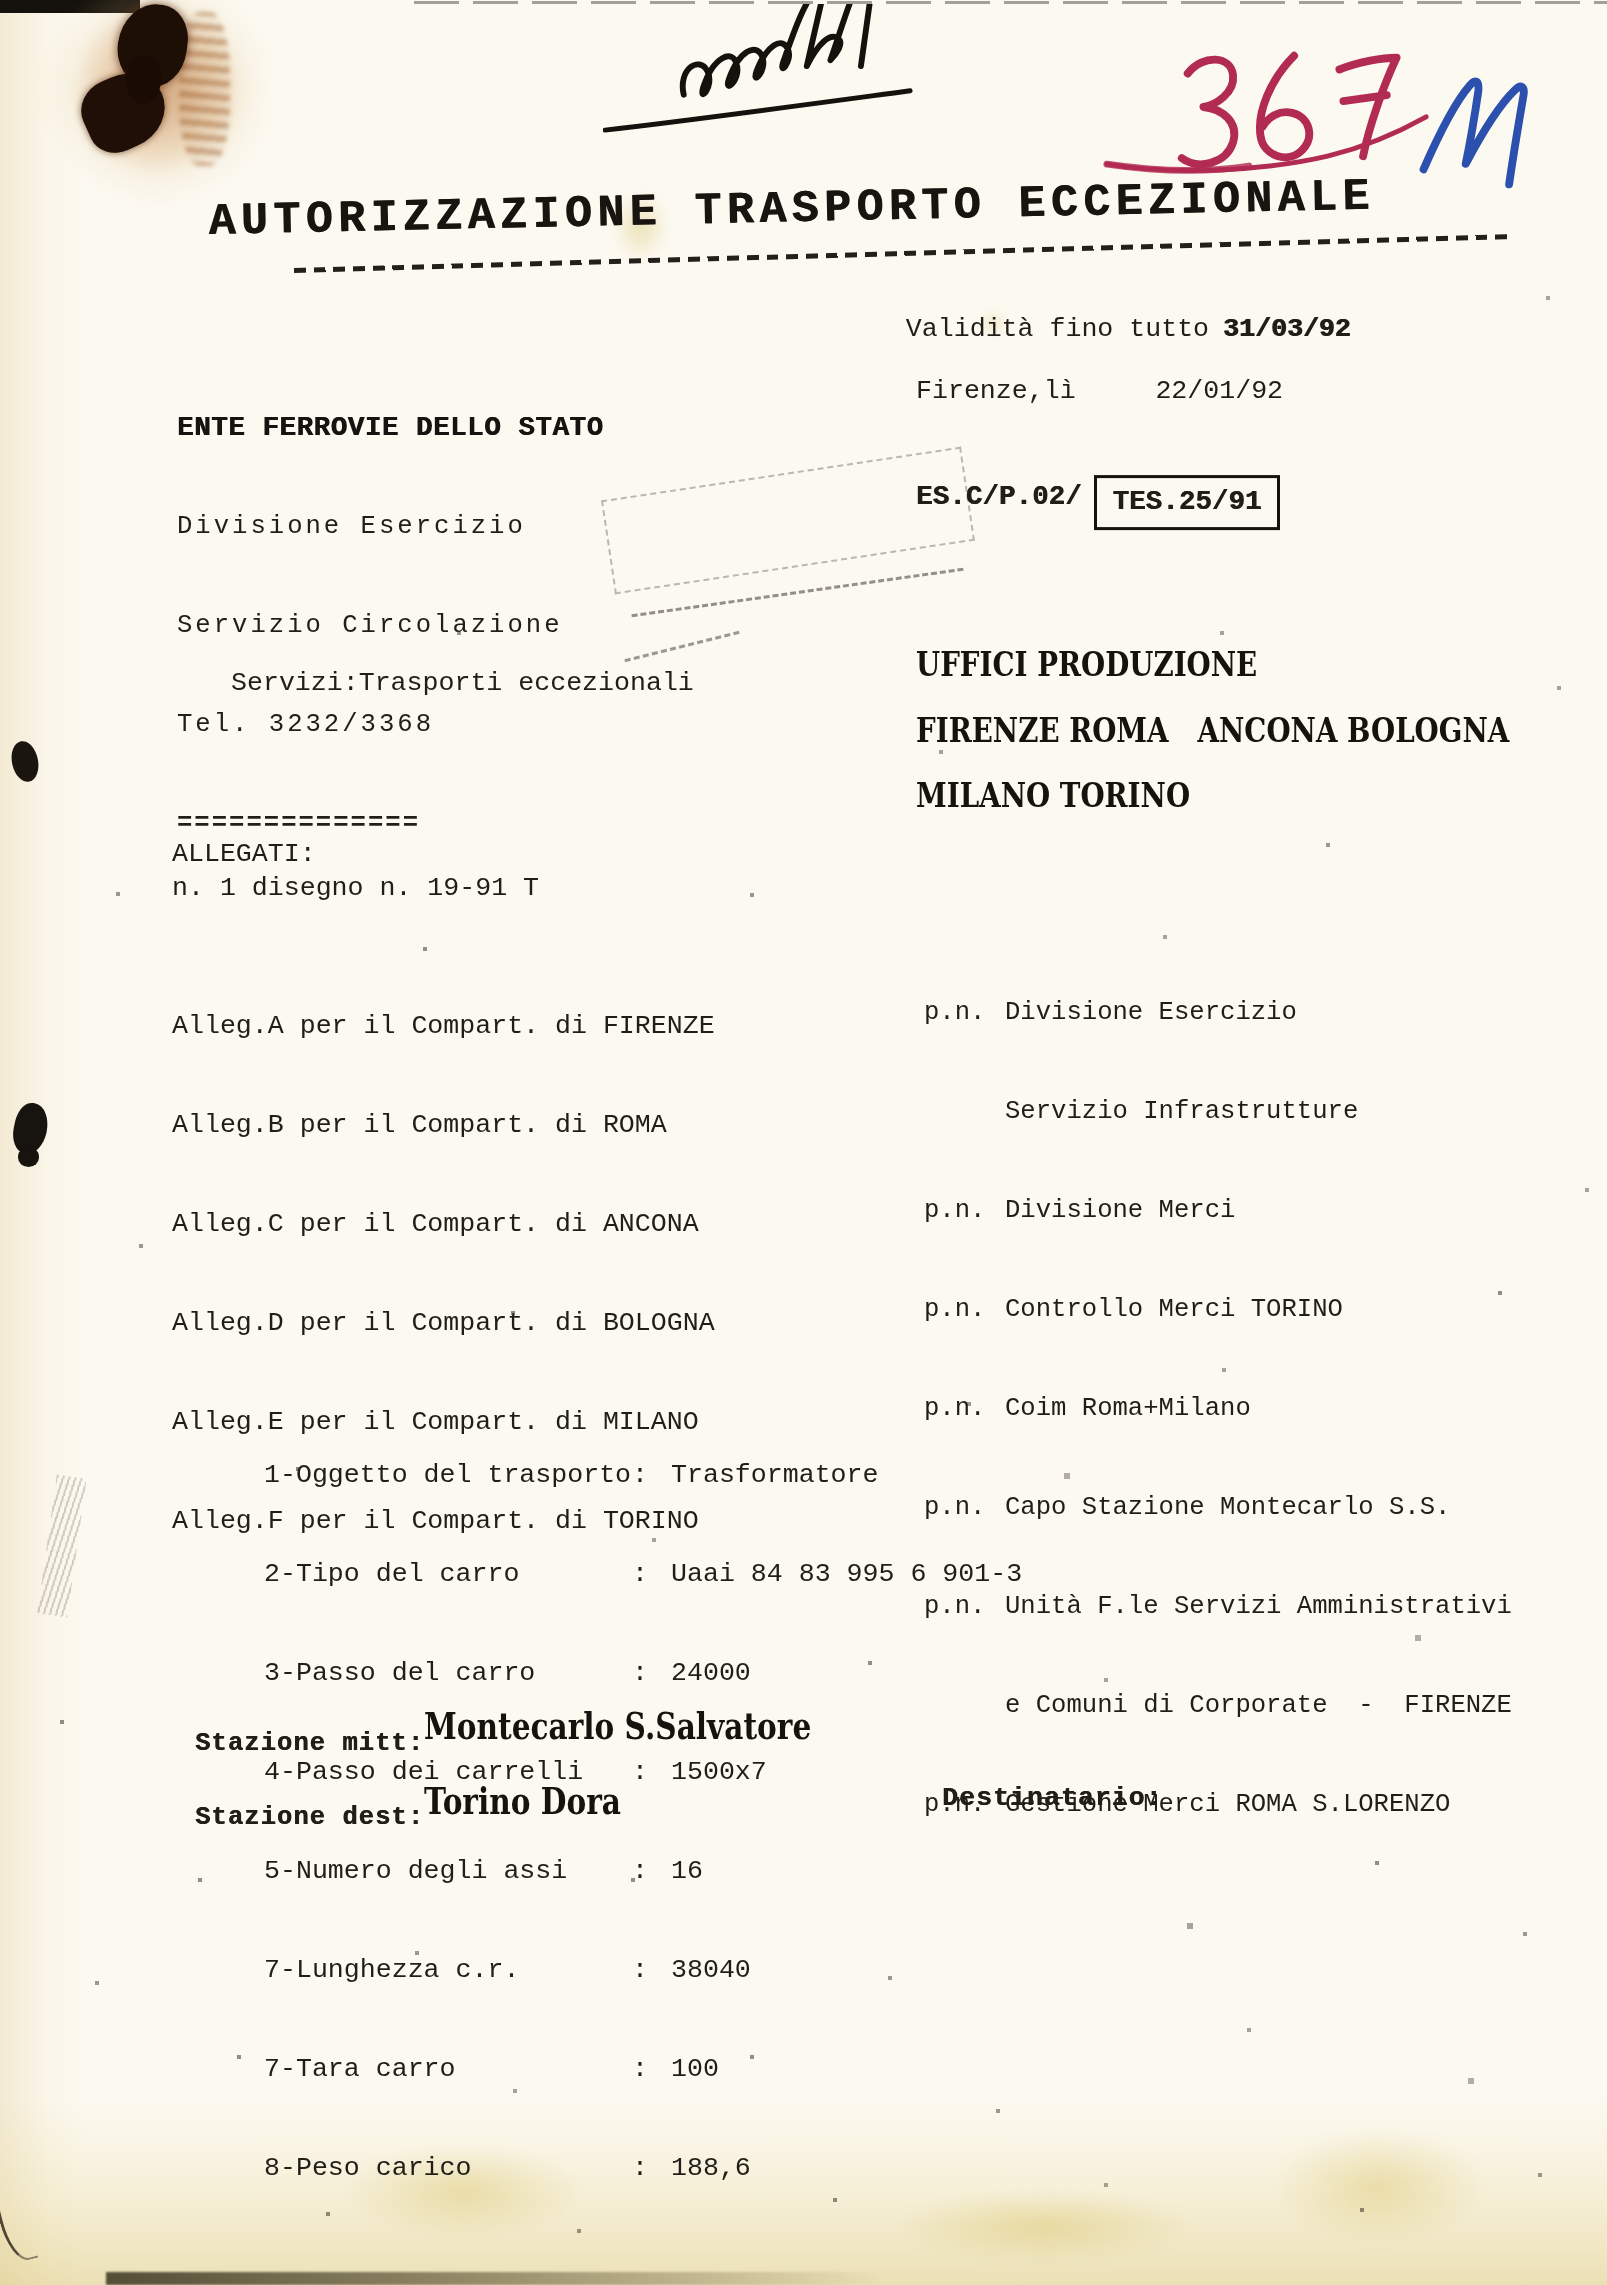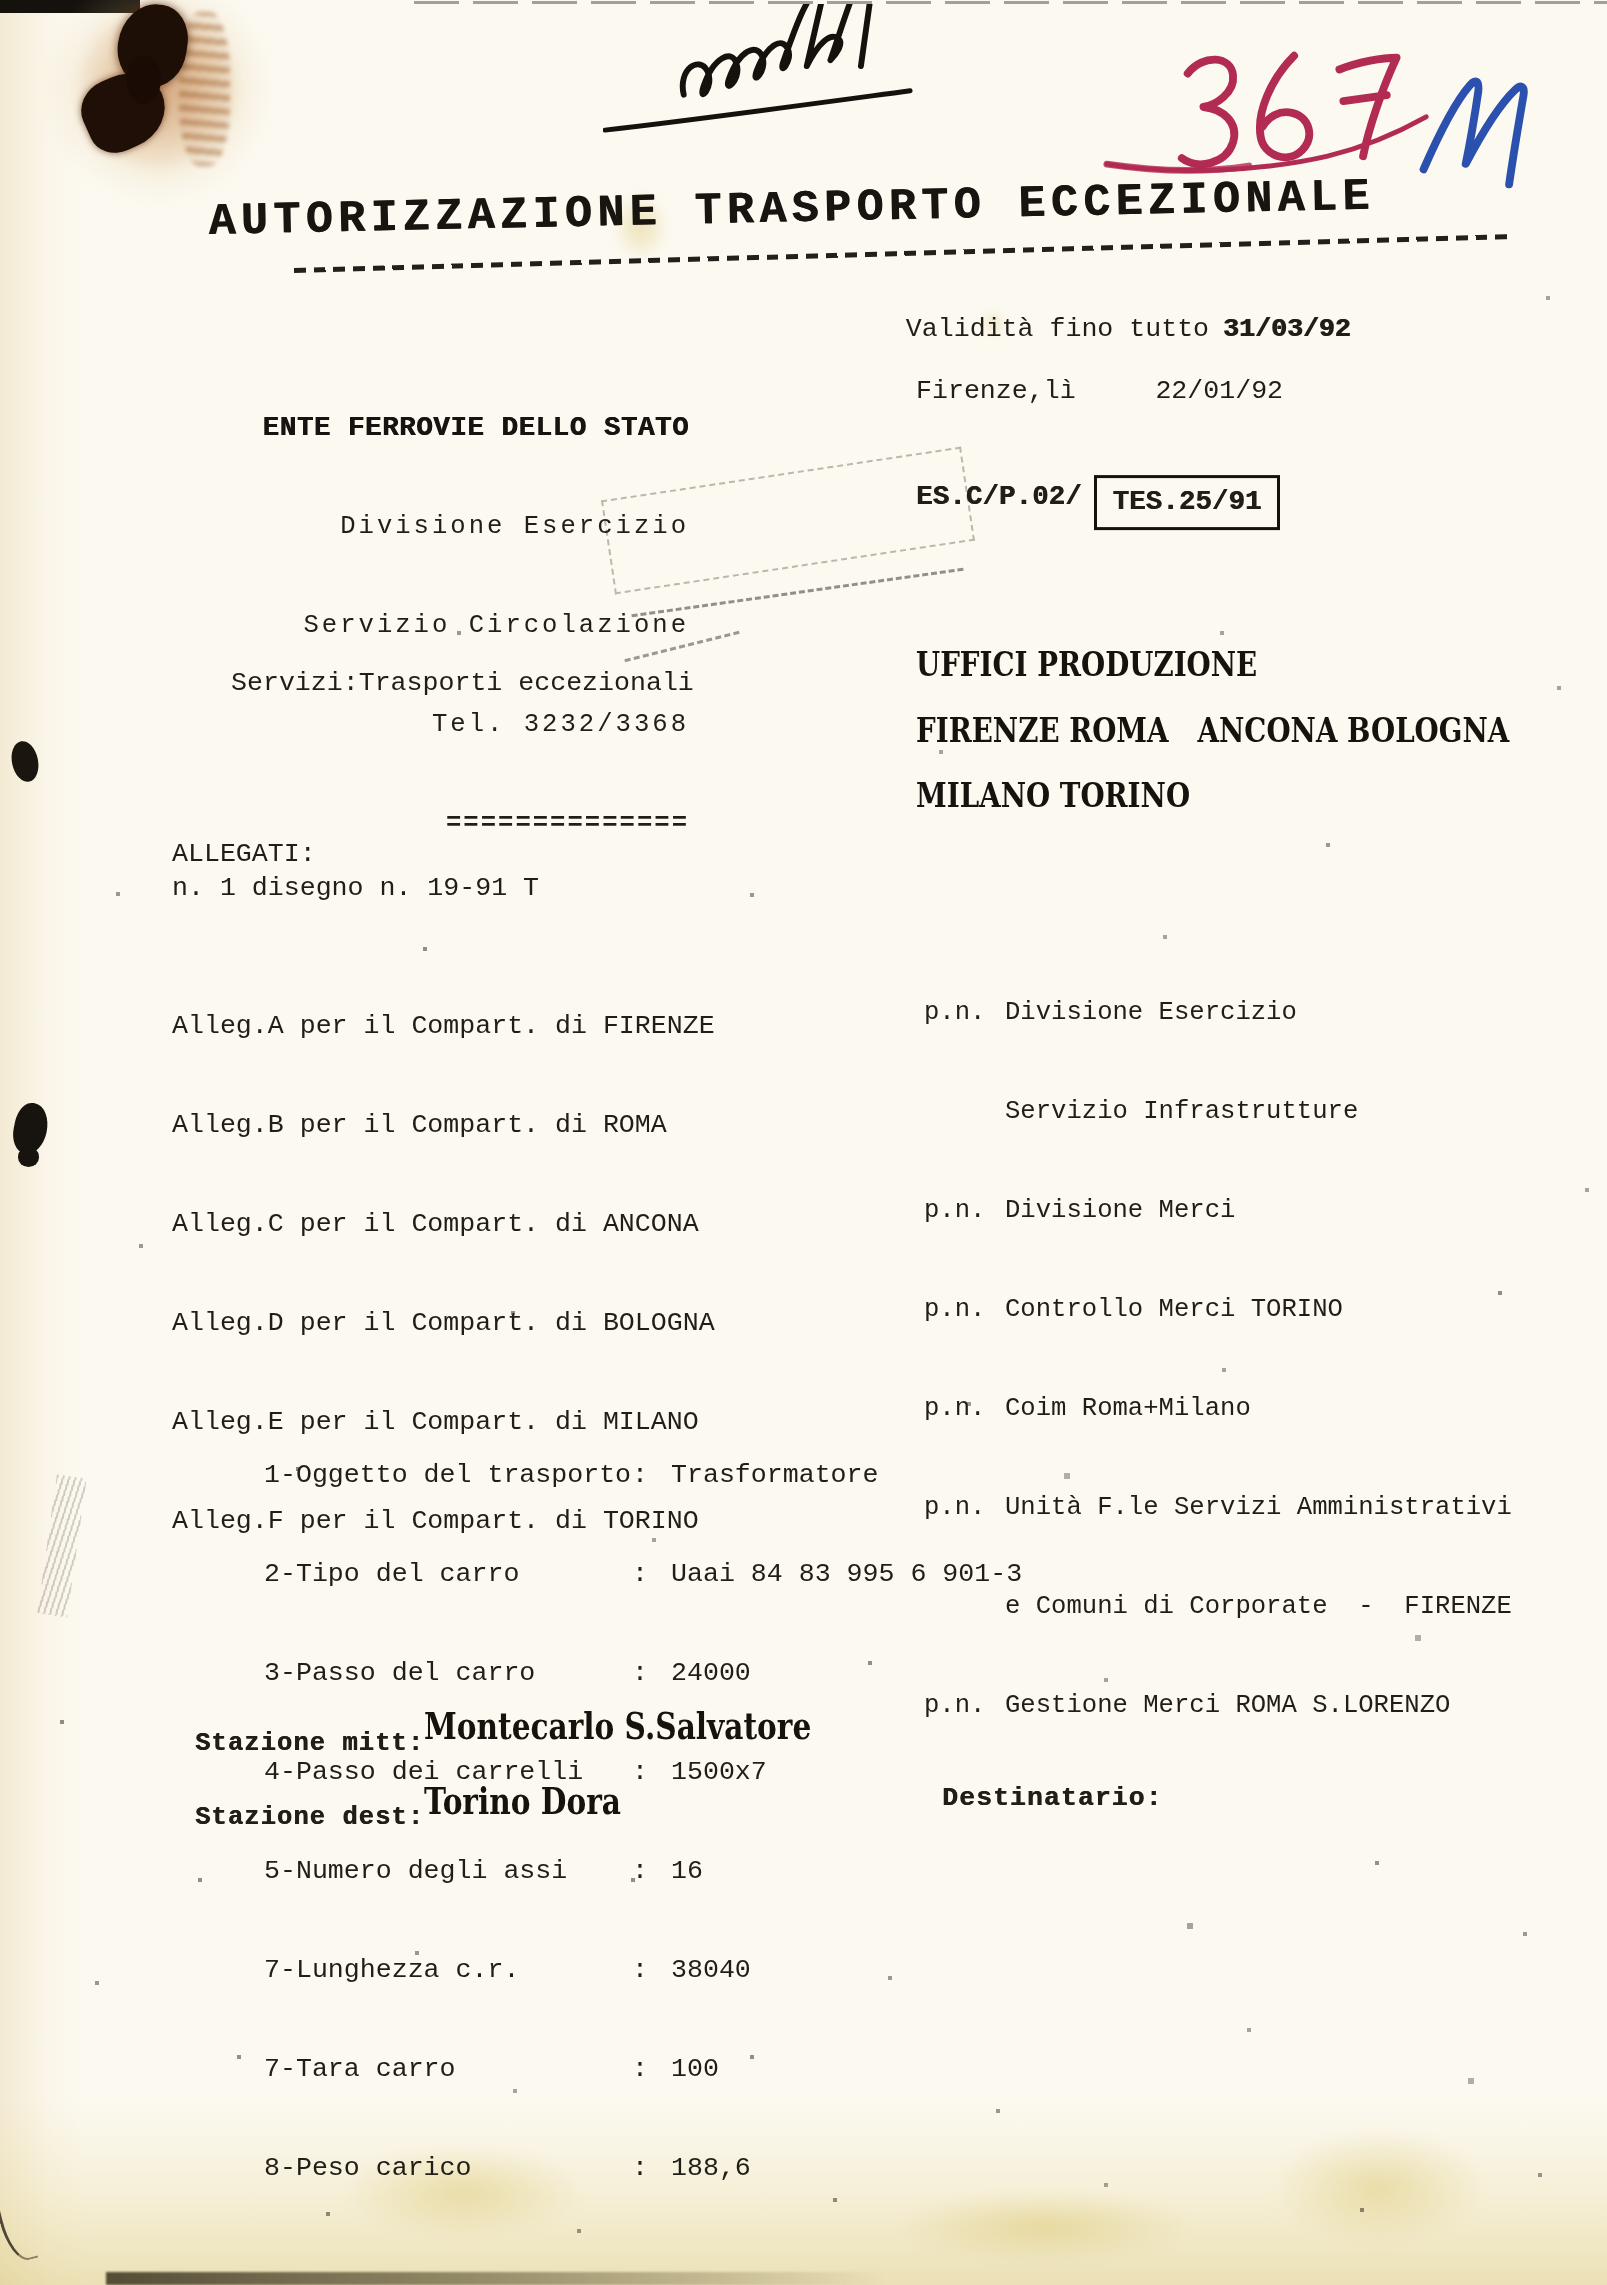--- a/index.html
+++ b/index.html
@@ -78,21 +78,21 @@
     border-top:3px dashed rgba(60,56,46,.5); }
 
   
   .title { left:209px; top:197px; font-weight:bold; font-size:45px; letter-spacing:5.4px;
     color:#181410; text-shadow:0.7px 0 #181410; transform:rotate(-1.25deg); transform-origin:left bottom; }
   .rule { left:294px; top:268px; width:1221px; height:4.9px; transform:rotate(-1.6deg); transform-origin:left center;
     background:repeating-linear-gradient(90deg,#231f1a 0 11.8px, transparent 11.8px 19.7px); }
   .validity { left:842px; top:284px; font-size:26.6px; }
   .validity .vd { font-weight:bold; margin-left:13.8px; text-shadow:1px 0 currentColor; }
 
-  .org { left:177px; top:345px; width:512px; text-align:right; line-height:33px;
+  .org { left:177px; top:345px; width:512px; text-align:left; line-height:33px;
     font-size:25.6px; letter-spacing:3px; }
   .org .name { font-size:27.6px; font-weight:bold; letter-spacing:0.5px; text-shadow:0.6px 0 currentColor; color:#171310; }
   .org .sep { font-weight:bold; letter-spacing:2px; }
 
   .place-date { left:916px; top:376px; font-size:26.6px; }
   .protocol { left:916px; top:481px; display:flex; align-items:flex-start; }
   .protocol .pfx { font-size:27.6px; font-weight:bold; text-shadow:0.6px 0 currentColor; }
   .protocol .boxed { margin-left:12px; border:3px solid #15110c; padding:7.9px 15.8px 9.9px;
     font-size:27.6px; font-weight:bold; text-shadow:0.6px 0 currentColor; transform:translateY(-5.9px); white-space:pre; }
 
@@ -211,20 +211,21 @@
     <div>Alleg.E per il Compart. di MILANO</div>
     <div>Alleg.F per il Compart. di TORINO</div>
   </div>
 
   <div class="t pn-block">
     <div class="pn-line"><span class="pn-prefix">p.n.</span><span class="pn-text">Divisione Esercizio</span></div>
     <div class="pn-line"><span class="pn-prefix"></span><span class="pn-text">Servizio Infrastrutture</span></div>
     <div class="pn-line"><span class="pn-prefix">p.n.</span><span class="pn-text">Divisione Merci</span></div>
     <div class="pn-line"><span class="pn-prefix">p.n.</span><span class="pn-text">Controllo Merci TORINO</span></div>
     <div class="pn-line"><span class="pn-prefix">p.n.</span><span class="pn-text">Coim Roma+Milano</span></div>
+    <div class="pn-line"><span class="pn-prefix">p.n.</span><span class="pn-text">Capo Stazione Montecarlo S.S.</span></div>
     <div class="pn-line"><span class="pn-prefix">p.n.</span><span class="pn-text">Unità F.le Servizi Amministrativi</span></div>
     <div class="pn-line"><span class="pn-prefix"></span><span class="pn-text">e Comuni di Corporate  -  FIRENZE</span></div>
     <div class="pn-line"><span class="pn-prefix">p.n.</span><span class="pn-text">Gestione Merci ROMA S.LORENZO</span></div>
   </div>
 
   <div class="t transport">
     <div><span class="tr-label">1-Oggetto del trasporto</span><span class="tr-colon">:</span><span>Trasformatore</span></div>
     <div><span class="tr-label">2-Tipo del carro</span><span class="tr-colon">:</span><span>Uaai 84 83 995 6 901-3</span></div>
     <div><span class="tr-label">3-Passo del carro</span><span class="tr-colon">:</span><span>24000</span></div>
     <div><span class="tr-label">4-Passo dei carrelli</span><span class="tr-colon">:</span><span>1500x7</span></div>

